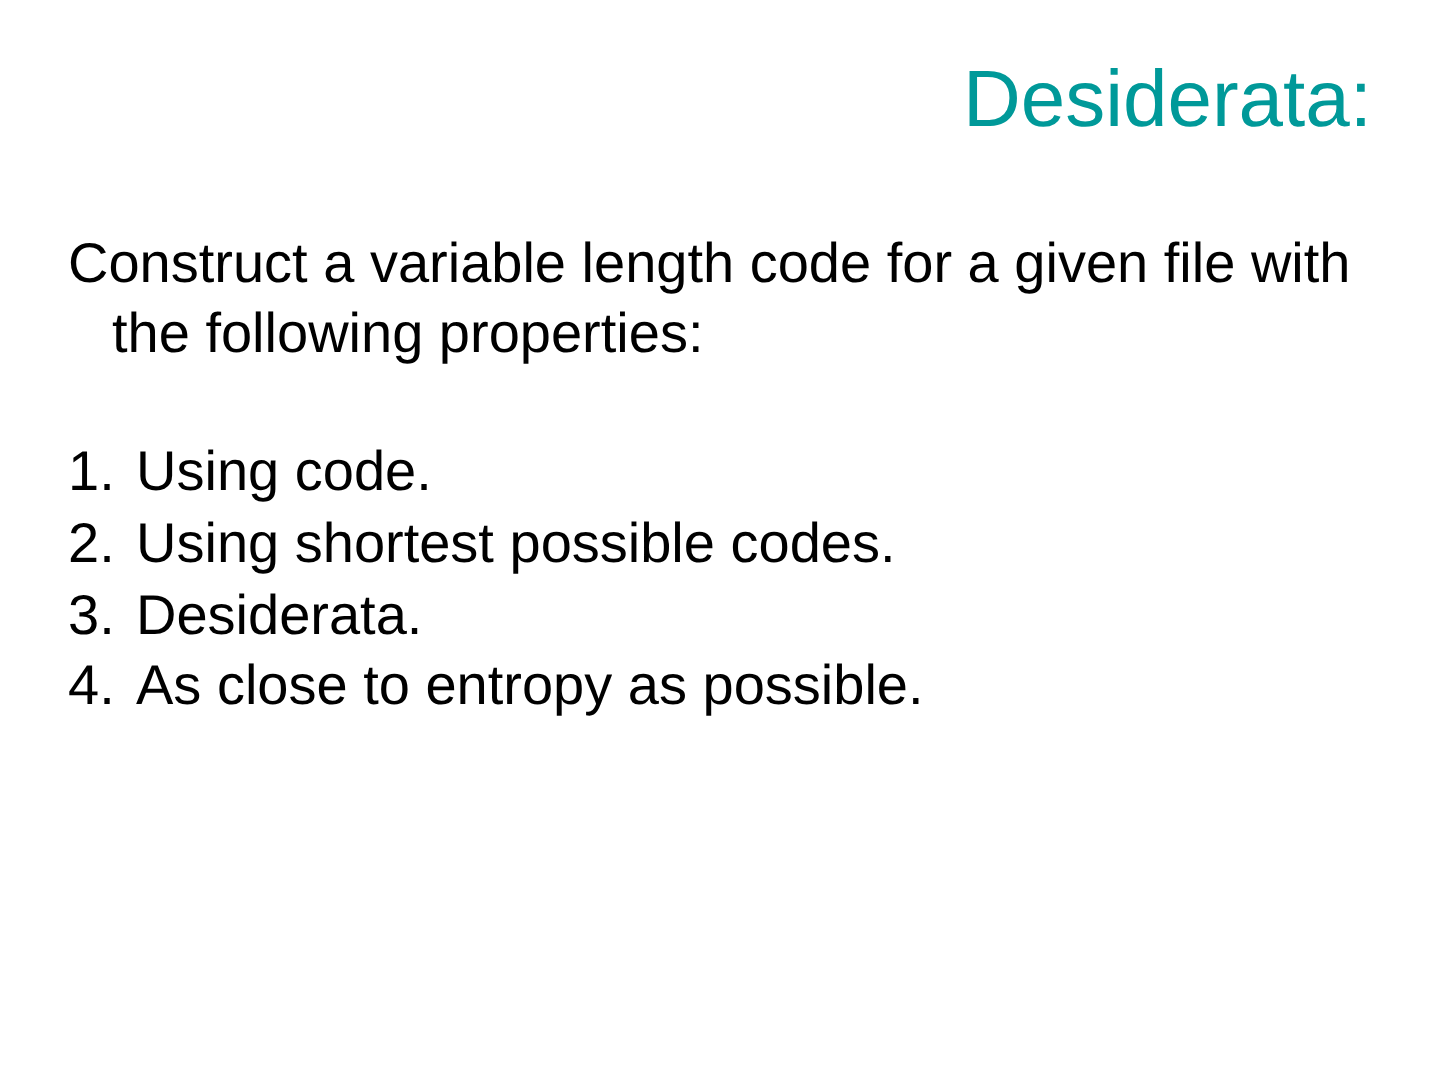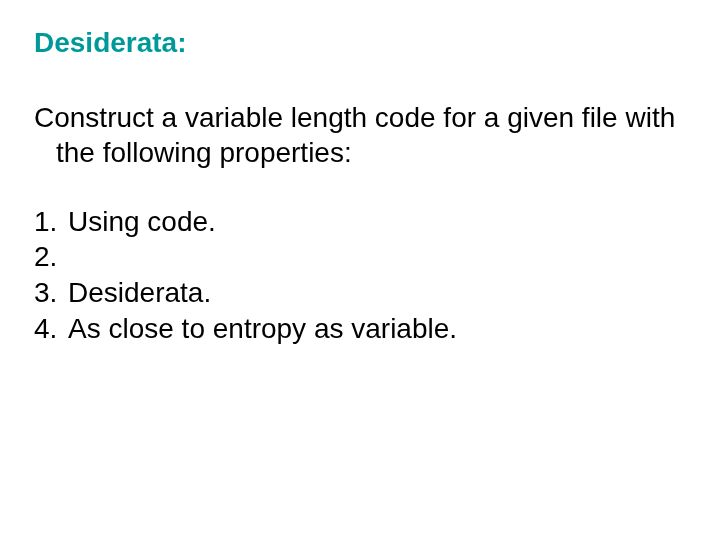--- a/index.html
+++ b/index.html
@@ -4,23 +4,23 @@
 <style>
   * { margin: 0; padding: 0; box-sizing: border-box; }
   html, body { width: 720px; height: 540px; overflow: hidden; }
   body {
     background: #ffffff;
     font-family: "Comic Sans MS", "Comic Sans", cursive, sans-serif;
     color: #000000;
     padding: 24px 34px 0 34px;
   }
   .title {
-    text-align: left;
-    font-size: 28px;
-    font-weight: bold;
+    text-align: right;
+    font-size: 40px;
+    font-weight: normal;
     margin-top: 2px;
     margin-bottom: 40px;
     line-height: 1.2;
   }
   .intro {
     font-size: 28px;
     line-height: 1.25;
     margin-bottom: 34px;
     padding-left: 0;
     text-indent: 0;
@@ -51,22 +51,23 @@
   <span class="indent-wrap">Construct a variable length code for a given file with the following properties:</span>
 </div>
 
 <div class="list">
   <div class="list-item">
     <span class="list-num">1.</span>
     <span>Using code.</span>
   </div>
   <div class="list-item">
     <span class="list-num">2.</span>
+    <span>Using shortest possible codes.</span>
   </div>
   <div class="list-item">
     <span class="list-num">3.</span>
     <span>Desiderata.</span>
   </div>
   <div class="list-item">
     <span class="list-num">4.</span>
-    <span>As close to entropy as variable.</span>
+    <span>As close to entropy as possible.</span>
   </div>
 </div>
 
 </body></html>

